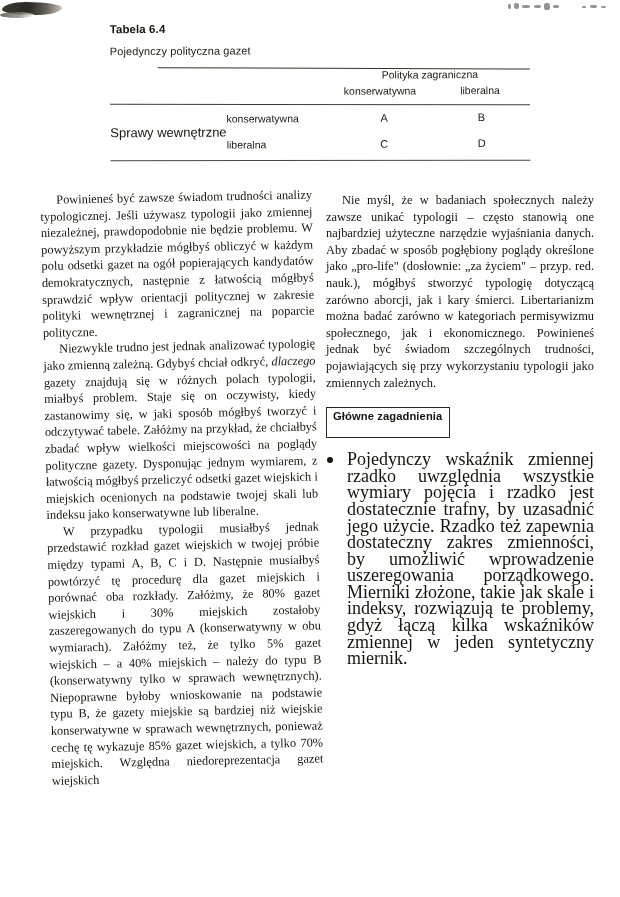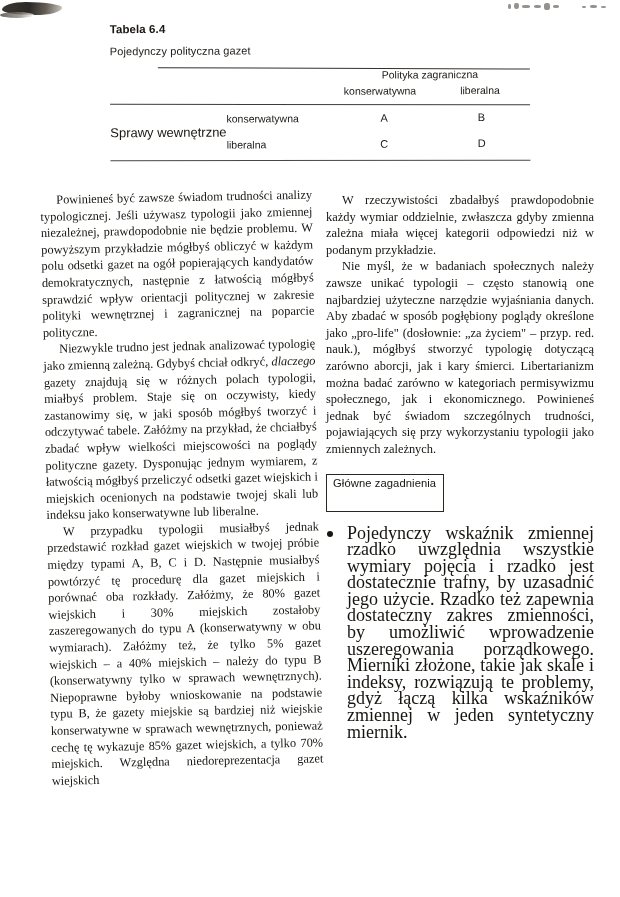--- a/index.html
+++ b/index.html
@@ -161,23 +161,23 @@
   .col-left p.noind, .col-right p.noind { text-indent: 0; }
   em { font-style: italic; }
 
   
   .keybox {
     margin-top: 16px;
   }
   .keybox-title {
     display: inline-block;
     border: 1.1px solid #2a2620;
-    padding: 2px 7px 21px 6px;
+    padding: 2px 7px 14px 6px;
     font-family: "Liberation Sans", "DejaVu Sans", sans-serif;
-    font-weight: normal;
+    font-weight: bold;
     font-size: 11.2px;
     letter-spacing: .1px;
     line-height: 13px;
     color: #16140f;
   }
   ul.keylist {
     list-style: none;
     margin: 13px 0 0 0;
     padding: 0;
   }
@@ -261,21 +261,20 @@
   <div class="rule-bot"></div>
 </div>
 
 <div class="col-left">
   <p>Powinieneś być zawsze świadom trudności analizy typologicznej. Jeśli używasz typologii jako zmiennej niezależnej, prawdopodobnie nie będzie problemu. W powyższym przykładzie mógłbyś obliczyć w każdym polu odsetki gazet na ogół popierających kandydatów demokratycznych, następnie z łatwością mógłbyś sprawdzić wpływ orientacji politycznej w zakresie polityki wewnętrznej i zagranicznej na poparcie polityczne.</p>
   <p>Niezwykle trudno jest jednak analizować typologię jako zmienną zależną. Gdybyś chciał odkryć, <em>dlaczego</em> gazety znajdują się w różnych polach typologii, miałbyś problem. Staje się on oczywisty, kiedy zastanowimy się, w jaki sposób mógłbyś tworzyć i odczytywać tabele. Załóżmy na przykład, że chciałbyś zbadać wpływ wielkości miejscowości na poglądy polityczne gazety. Dysponując jednym wymiarem, z łatwością mógłbyś przeliczyć odsetki gazet wiejskich i miejskich ocenionych na podstawie twojej skali lub indeksu jako konserwatywne lub liberalne.</p>
   <p>W przypadku typologii musiałbyś jednak przedstawić rozkład gazet wiejskich w twojej próbie między typami A, B, C i D. Następnie musiałbyś powtórzyć tę procedurę dla gazet miejskich i porównać oba rozkłady. Załóżmy, że 80% gazet wiejskich i 30% miejskich zostałoby zaszeregowanych do typu A (konserwatywny w obu wymiarach). Załóżmy też, że tylko 5% gazet wiejskich – a 40% miejskich – należy do typu B (konserwatywny tylko w sprawach wewnętrznych). Niepoprawne byłoby wnioskowanie na podstawie typu B, że gazety miejskie są bardziej niż wiejskie konserwatywne w sprawach wewnętrznych, ponieważ cechę tę wykazuje 85% gazet wiejskich, a tylko 70% miejskich. Względna niedoreprezentacja gazet wiejskich</p>
 </div>
 
 <div class="col-right">
-  <p>W rzeczywistości zbadałbyś prawdopodobnie każdy wymiar oddzielnie, zwłaszcza gdyby zmienna zależna miała więcej kategorii odpowiedzi niż w podanym przykładzie.</p>
   <p>Nie myśl, że w badaniach społecznych należy zawsze unikać typologii – często stanowią one najbardziej użyteczne narzędzie wyjaśniania danych. Aby zbadać w sposób pogłębiony poglądy określone jako „pro-life" (dosłownie: „za życiem" – przyp. red. nauk.), mógłbyś stworzyć typologię dotyczącą zarówno aborcji, jak i kary śmierci. Libertarianizm można badać zarówno w kategoriach permisywizmu społecznego, jak i ekonomicznego. Powinieneś jednak być świadom szczególnych trudności, pojawiających się przy wykorzystaniu typologii jako zmiennych zależnych.</p>
 
   <div class="keybox">
     <div class="keybox-title">Główne zagadnienia</div>
     <ul class="keylist">
       <li>
         <span class="bullet"></span>
         <span>Pojedynczy wskaźnik zmiennej rzadko uwzględnia wszystkie wymiary pojęcia i rzadko jest dostatecznie trafny, by uzasadnić jego użycie. Rzadko też zapewnia dostateczny zakres zmienności, by umożliwić wprowadzenie uszeregowania porządkowego. Mierniki złożone, takie jak skale i indeksy, rozwiązują te problemy, gdyż łączą kilka wskaźników zmiennej w jeden syntetyczny miernik.</span>
       </li>
     </ul>

